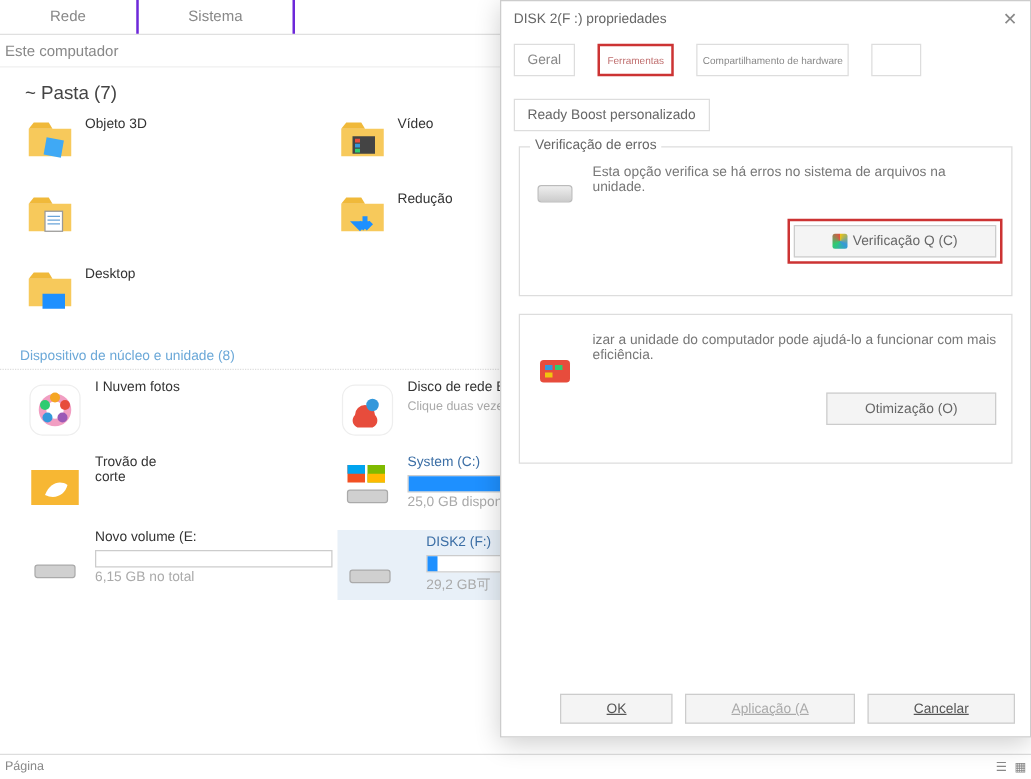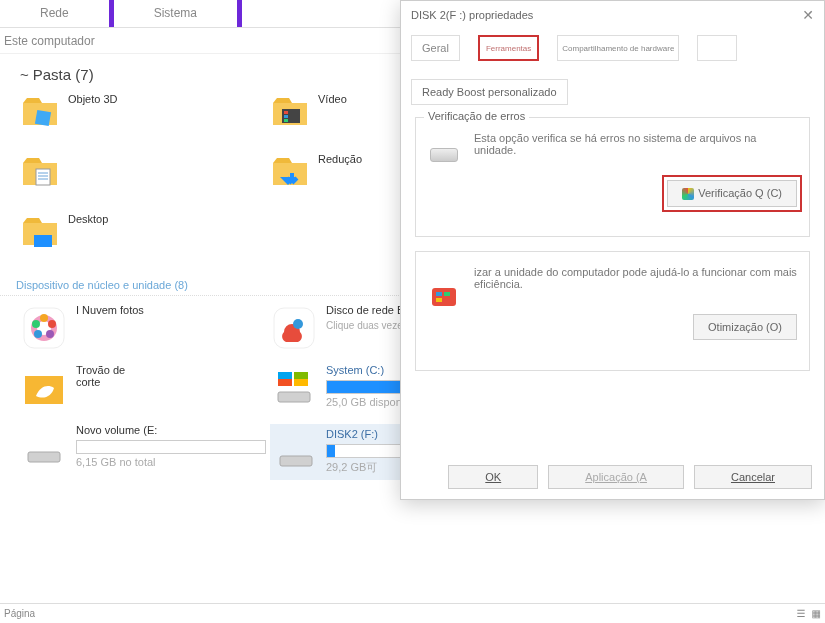--- a/index.html
+++ b/index.html
@@ -1,21 +1,21 @@
 <!DOCTYPE html>
 <html><head>
 <meta charset="utf-8">
 <style>
 * { box-sizing: border-box; margin: 0; padding: 0; font-family: "Segoe UI", Tahoma, sans-serif; }
 body { width: 825px; height: 623px; background: #fff; position: relative; overflow: hidden; font-size: 12px; color: #333; }
 
 
 .top-tabs { display: flex; height: 28px; border-bottom: 1px solid #e0e0e0; }
 .top-tab { padding: 6px 40px; color: #888; cursor: pointer; }
-.top-tab + .top-tab { border-left: 5px solid #6d28d9; }
+.top-tab + .top-tab { border-left: 2px solid #6d28d9; }
 
 
 .breadcrumb { height: 26px; padding: 6px 4px; color: #888; border-bottom: 1px solid #f0f0f0; }
 
 
 .section-header { padding: 12px 20px 8px; font-size: 15px; color: #444; }
 .section-header .tilde { margin-right: 4px; }
 
 
 .folders { display: flex; flex-wrap: wrap; padding: 0 20px; }
@@ -31,44 +31,44 @@
 .devices { display: flex; flex-wrap: wrap; padding: 0 20px; }
 .device-item { display: flex; align-items: flex-start; width: 250px; margin-bottom: 12px; }
 .device-icon { width: 48px; height: 48px; margin-right: 8px; display:flex; align-items:center; justify-content:center; }
 .device-info { flex: 1; font-size: 11px; }
 .device-name { color: #333; margin-bottom: 4px; }
 .device-sub { color: #aaa; font-size: 10px; }
 .progress { width: 190px; height: 14px; border: 1px solid #ccc; margin: 2px 0; background:#fff; }
 .progress .fill { height: 100%; background: #1e90ff; }
 .device-free { color: #aaa; font-size: 11px; margin-top: 2px; }
 
-.disk2-row.selected { background: #e8f0f8; padding:4px; }
+.disk2-row.selected { background: #e8f0f8; padding:4px;gap:15px; }
 
 
 .status-bar { position: absolute; bottom: 0; left: 0; right: 0; height: 20px; border-top: 1px solid #ddd; display:flex; align-items:center; padding:0 4px; font-size:10px; color:#888; justify-content:space-between; }
 .view-icons span { margin-left:6px; }
 
 
-.dialog { position: absolute; top: 0; left: 400px; width: 425px; height: 500px; background: #fff; border: 1px solid #ccc; box-shadow: 0 4px 20px rgba(0,0,0,.2); }
+.dialog { position: absolute; top: 0; left: 400px; width: 425px; height: 590px; background: #fff; border: 1px solid #ccc; box-shadow: 0 4px 20px rgba(0,0,0,.2); }
 .dialog-title { display:flex; justify-content: space-between; align-items:center; height: 28px; padding: 0 10px; font-size: 11px; color:#666; }
 .dialog-close { font-size: 14px; color:#888; cursor:pointer; }
 
 .tabs-row { display:flex; flex-wrap:wrap; padding: 6px 10px 0; gap:18px; }
 .prop-tab { border:1px solid #ddd; padding: 6px 10px; font-size: 11px; color:#666; background:#fff; height:26px; display:flex; align-items:center; }
 .prop-tab.general { color:#888; }
 .prop-tab.tools { border:2px solid #c33; font-size:8px; color:#c07070; padding:2px 6px; height:26px; }
 .prop-tab.hw { font-size:8px; color:#888; padding:6px 4px; }
 .prop-tab.ready { border:1px solid #ddd; }
 
 .dialog-body { padding: 12px 14px; }
 .groupbox { border:1px solid #ddd; padding: 14px 12px 16px; margin-bottom: 14px; position:relative; }
 .groupbox .legend { position:absolute; top:-8px; left:8px; background:#fff; padding:0 4px; font-size:11px; color:#666; }
 .group-desc { font-size: 11px; color:#777; margin-left: 46px; margin-bottom: 24px; }
 .group-icon { position:absolute; left:14px; top:30px; }
-.action-btn { float:right; border:1px solid #ccc; background:#f4f4f4; padding:6px 14px; font-size:11px; color:#666; cursor:pointer; }
+.action-btn { float:right; border:1px solid #ccc; background:#f4f4f4; padding:6px 30px; font-size:11px; color:#666; cursor:pointer; }
 .action-btn.highlight { outline:2px solid #c33; outline-offset:3px; }
 
 .dialog-buttons { position:absolute; bottom:10px; right:12px; display:flex; gap:10px; }
 .dlg-btn { border:1px solid #ccc; background:#f4f4f4; padding:5px 36px; font-size:11px; color:#555; cursor:pointer;text-decoration:underline; }
 .dlg-btn.disabled { color:#aaa; }
 
 
 .hdd-shape { width:28px; height:14px; background:linear-gradient(#eee,#ccc); border-radius:3px; border:1px solid #bbb; }
 </style>
 </head>

